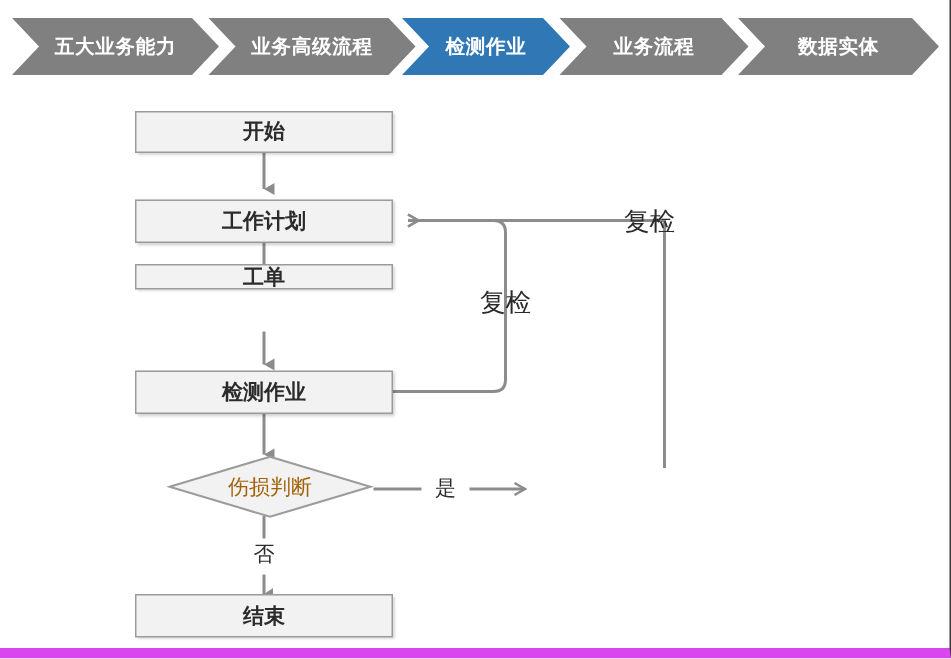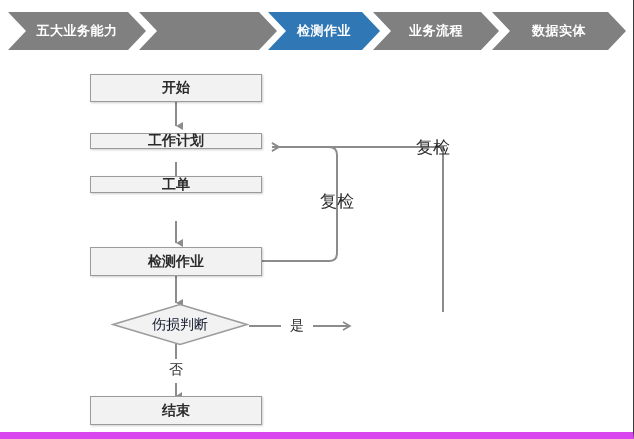--- a/index.html
+++ b/index.html
@@ -67,21 +67,21 @@
   }
   .node-shadow {
     box-shadow: 1px 1px 2px rgba(0,0,0,0.20);
   }
   .diamond-label {
     position: absolute;
     display: flex;
     align-items: center;
     justify-content: center;
     font-size: 14px;
-    color: #0f172a;
+    color: #a16207;
     white-space: nowrap;
     pointer-events: none;
   }
   .edge-label {
     position: absolute;
     font-size: 14px;
     color: #2b2b2b;
     white-space: nowrap;
     text-align: center;
   }
@@ -102,20 +102,21 @@
       <polygon points="139,0 259,0 277,19 259,38 139,38 157,19" fill="#808080"></polygon>
 
       <polygon points="268,0 362,0 380,19 362,38 268,38 286,19" fill="#3077b5"></polygon>
 
       <polygon points="373,0 481,0 499,19 481,38 373,38 391,19" fill="#808080"></polygon>
 
       <polygon points="492,0 608,0 626,19 608,38 492,38 510,19" fill="#808080"></polygon>
     </svg>
 
     <div class="chev-label" style="left:26px;  width:102px;">五大业务能力</div>
+    <div class="chev-label" style="left:157px; width:102px;">业务高级流程</div>
     <div class="chev-label" style="left:286px; width:76px;">检测作业</div>
     <div class="chev-label" style="left:391px; width:90px;">业务流程</div>
     <div class="chev-label" style="left:510px; width:98px;">数据实体</div>
   </div>
 
   <svg id="flow" viewBox="0 0 634 439">
     <defs>
       <marker id="arrow-down" markerWidth="10" markerHeight="10" refX="5" refY="8" orient="auto" markerUnits="userSpaceOnUse">
         <path d="M1,1 L5,8 L9,1 Z" fill="#8c8c8c"></path>
       </marker>
@@ -146,21 +147,21 @@
     <line x1="313" y1="326" x2="350" y2="326" stroke="#8c8c8c" stroke-width="2" marker-end="url(#arrow-right)"></line>
 
     <line x1="176" y1="344" x2="176" y2="359" stroke="#8c8c8c" stroke-width="2"></line>
     <line x1="176" y1="383" x2="176" y2="396" stroke="#8c8c8c" stroke-width="2" marker-end="url(#arrow-down-sm)"></line>
   </svg>
 
   <div class="node node-shadow" style="left:90px;  top:74px;  width:172px; height:28px;">
     <span>开始</span>
   </div>
 
-  <div class="node node-shadow" style="left:90px;  top:133px; width:172px; height:16px;">
+  <div class="node node-shadow" style="left:90px;  top:133px; width:172px; height:29px;">
     <span>工作计划</span>
   </div>
 
   <div class="node node-shadow" style="left:90px;  top:176px; width:172px; height:17px;">
     <span>工单</span>
   </div>
 
   <div class="node node-shadow" style="left:90px;  top:247px; width:172px; height:29px;">
     <span>检测作业</span>
   </div>

